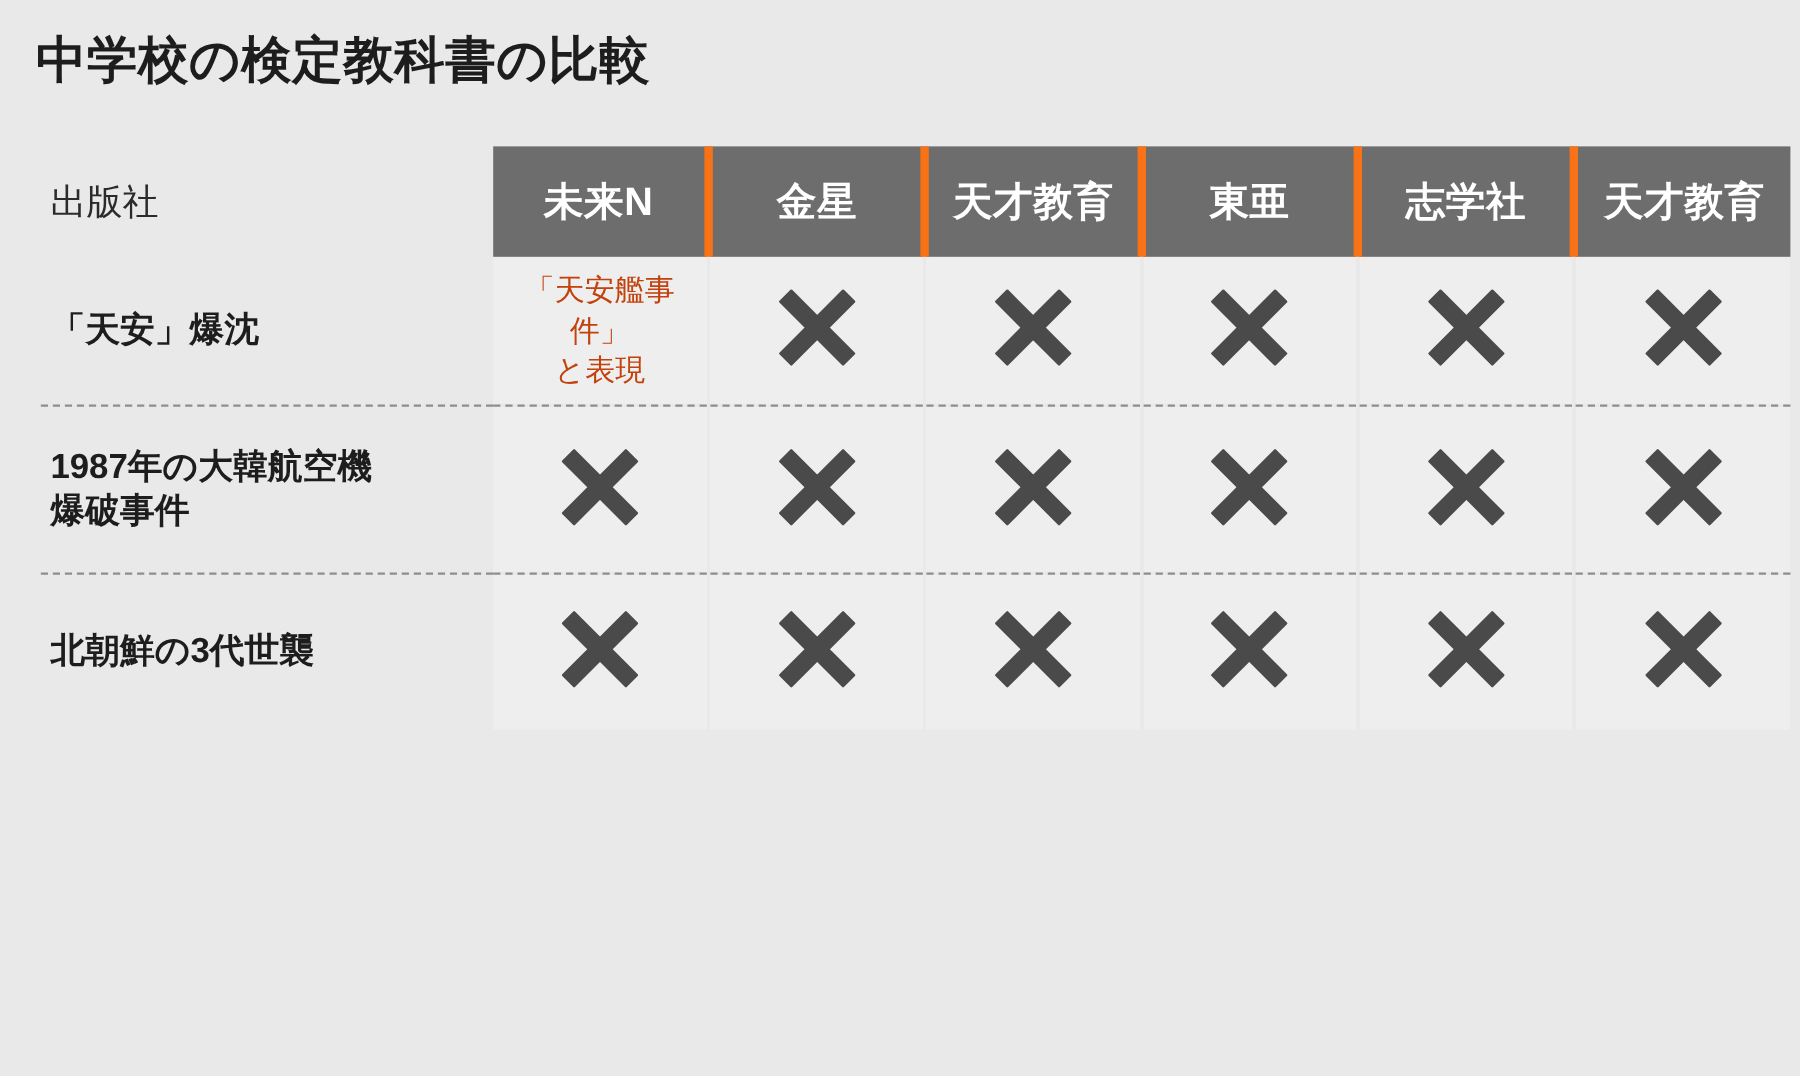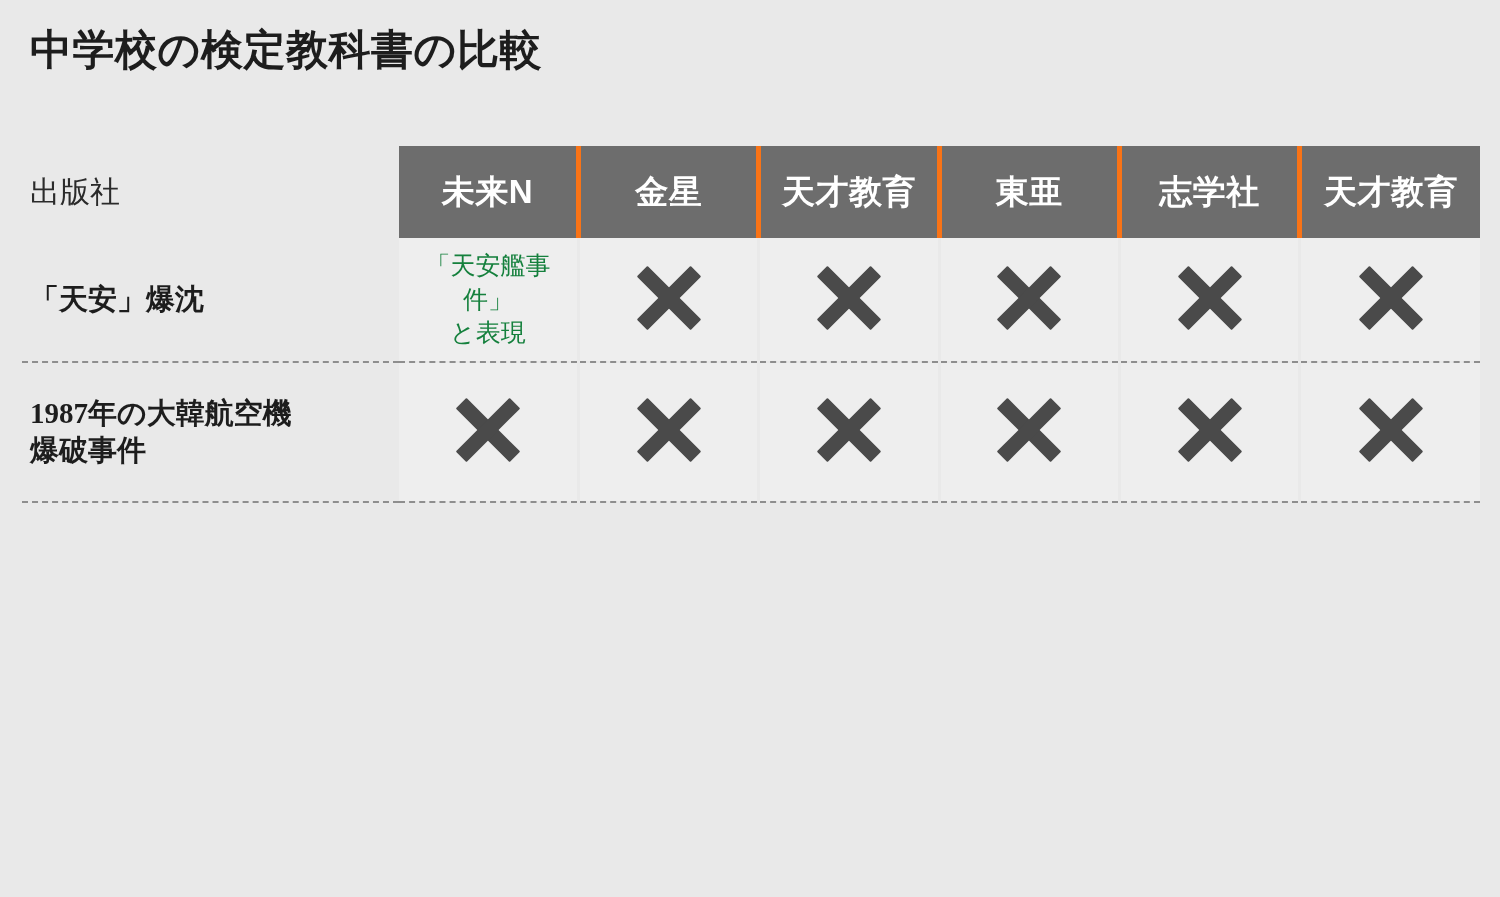--- a/index.html
+++ b/index.html
@@ -25,26 +25,25 @@
     position: absolute;
     left: 30px;
     top: 22px;
     font-size: 42px;
     font-weight: bold;
     letter-spacing: 0.5px;
     color: #1d1d1d;
   }
   table.cmp {
     position: absolute;
-    left: 22px;
+    left: 34px;
     top: 122px;
     width: 1458px;
     border-collapse: collapse;
     table-layout: fixed;
-    margin-top: 24px;
   }
   table.cmp col.rowhead { width: 376px; }
   table.cmp col.pub { width: 180px; }
 
   thead th {
     padding: 0;
     margin: 0;
   }
   th.corner {
     background: transparent;
@@ -57,21 +56,21 @@
     height: 92px;
   }
   th.pubhead {
     background: #6d6d6d;
     color: #ffffff;
     font-size: 33px;
     font-weight: bold;
     height: 92px;
     vertical-align: middle;
     text-align: center;
-    border-right: 5px solid #f97316;
+    border-right: 7px solid #f97316;
     letter-spacing: 0.5px;
   }
   th.pubhead.last { border-right: none; }
 
   tbody td {
     padding: 0;
     margin: 0;
     vertical-align: middle;
   }
   td.rowlabel {
@@ -124,30 +123,30 @@
     width: 62px;
     height: 62px;
     border: 13px solid #6f6f6f;
     border-radius: 50%;
     box-sizing: border-box;
   }
 
   .note {
     font-size: 25px;
     line-height: 1.35;
-    color: #15803d;
+    color: #c2410c;
     padding: 4px 6px;
     text-align: center;
     font-family: "DejaVu Sans", "Liberation Sans", sans-serif;
   }
 
   .row-h1 { height: 124px; }
   .row-h2 { height: 140px; }
   .row-h3 { height: 128px; }
-  .row-h4 { height: 140px; font-family: Liberation Serif, serif; }
+  .row-h4 { height: 140px; }
   .row-h5 { height: 130px; }
 </style>
 </head>
 <body>
 
 <div class="page">
 
   <div class="title">中学校の検定教科書の比較</div>
 
   <table class="cmp">
@@ -192,16 +191,25 @@
         <td class="rowlabel" style="white-space: pre-line;">1987年の大韓航空機
 爆破事件</td>
         <td class="cell"><span class="mark-x"></span></td>
         <td class="cell"><span class="mark-x"></span></td>
         <td class="cell"><span class="mark-x"></span></td>
         <td class="cell"><span class="mark-x"></span></td>
         <td class="cell"><span class="mark-x"></span></td>
         <td class="cell last"><span class="mark-x"></span></td>
       </tr>
 
+      <tr class="datarow lastrow row-h5">
+        <td class="rowlabel" style="white-space: pre-line;">北朝鮮の3代世襲</td>
+        <td class="cell"><span class="mark-x"></span></td>
+        <td class="cell"><span class="mark-x"></span></td>
+        <td class="cell"><span class="mark-x"></span></td>
+        <td class="cell"><span class="mark-x"></span></td>
+        <td class="cell"><span class="mark-x"></span></td>
+        <td class="cell last"><span class="mark-x"></span></td>
+      </tr>
 
     </tbody>
   </table>
 </div>
 
 </body></html>

